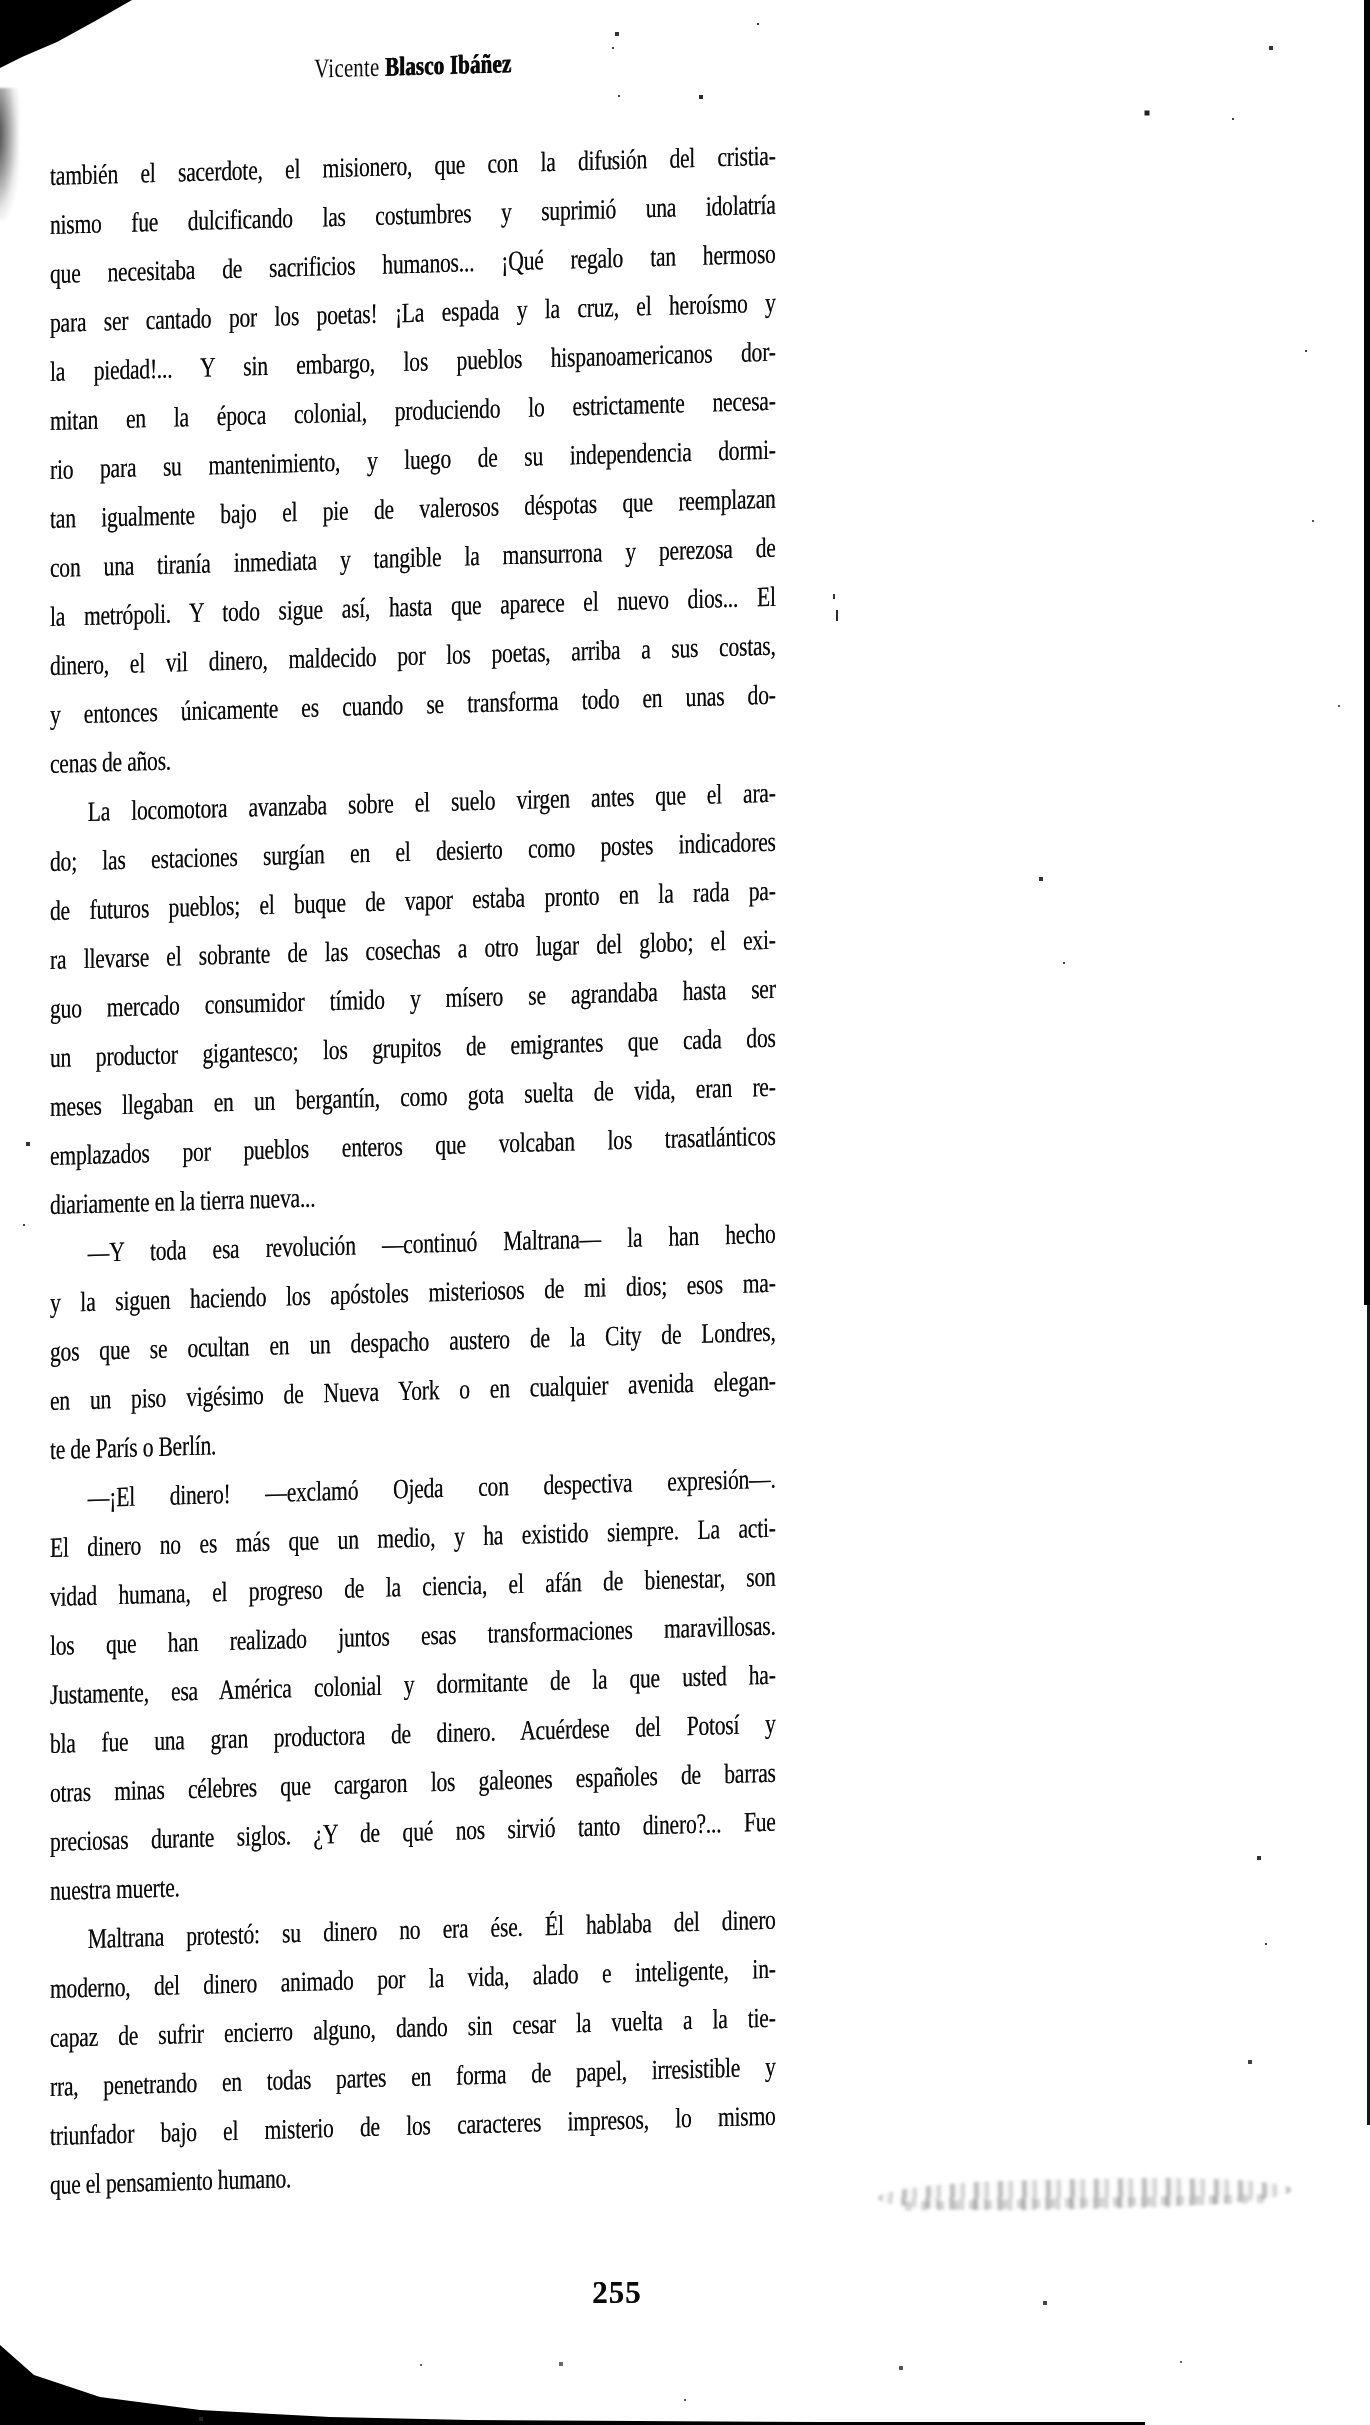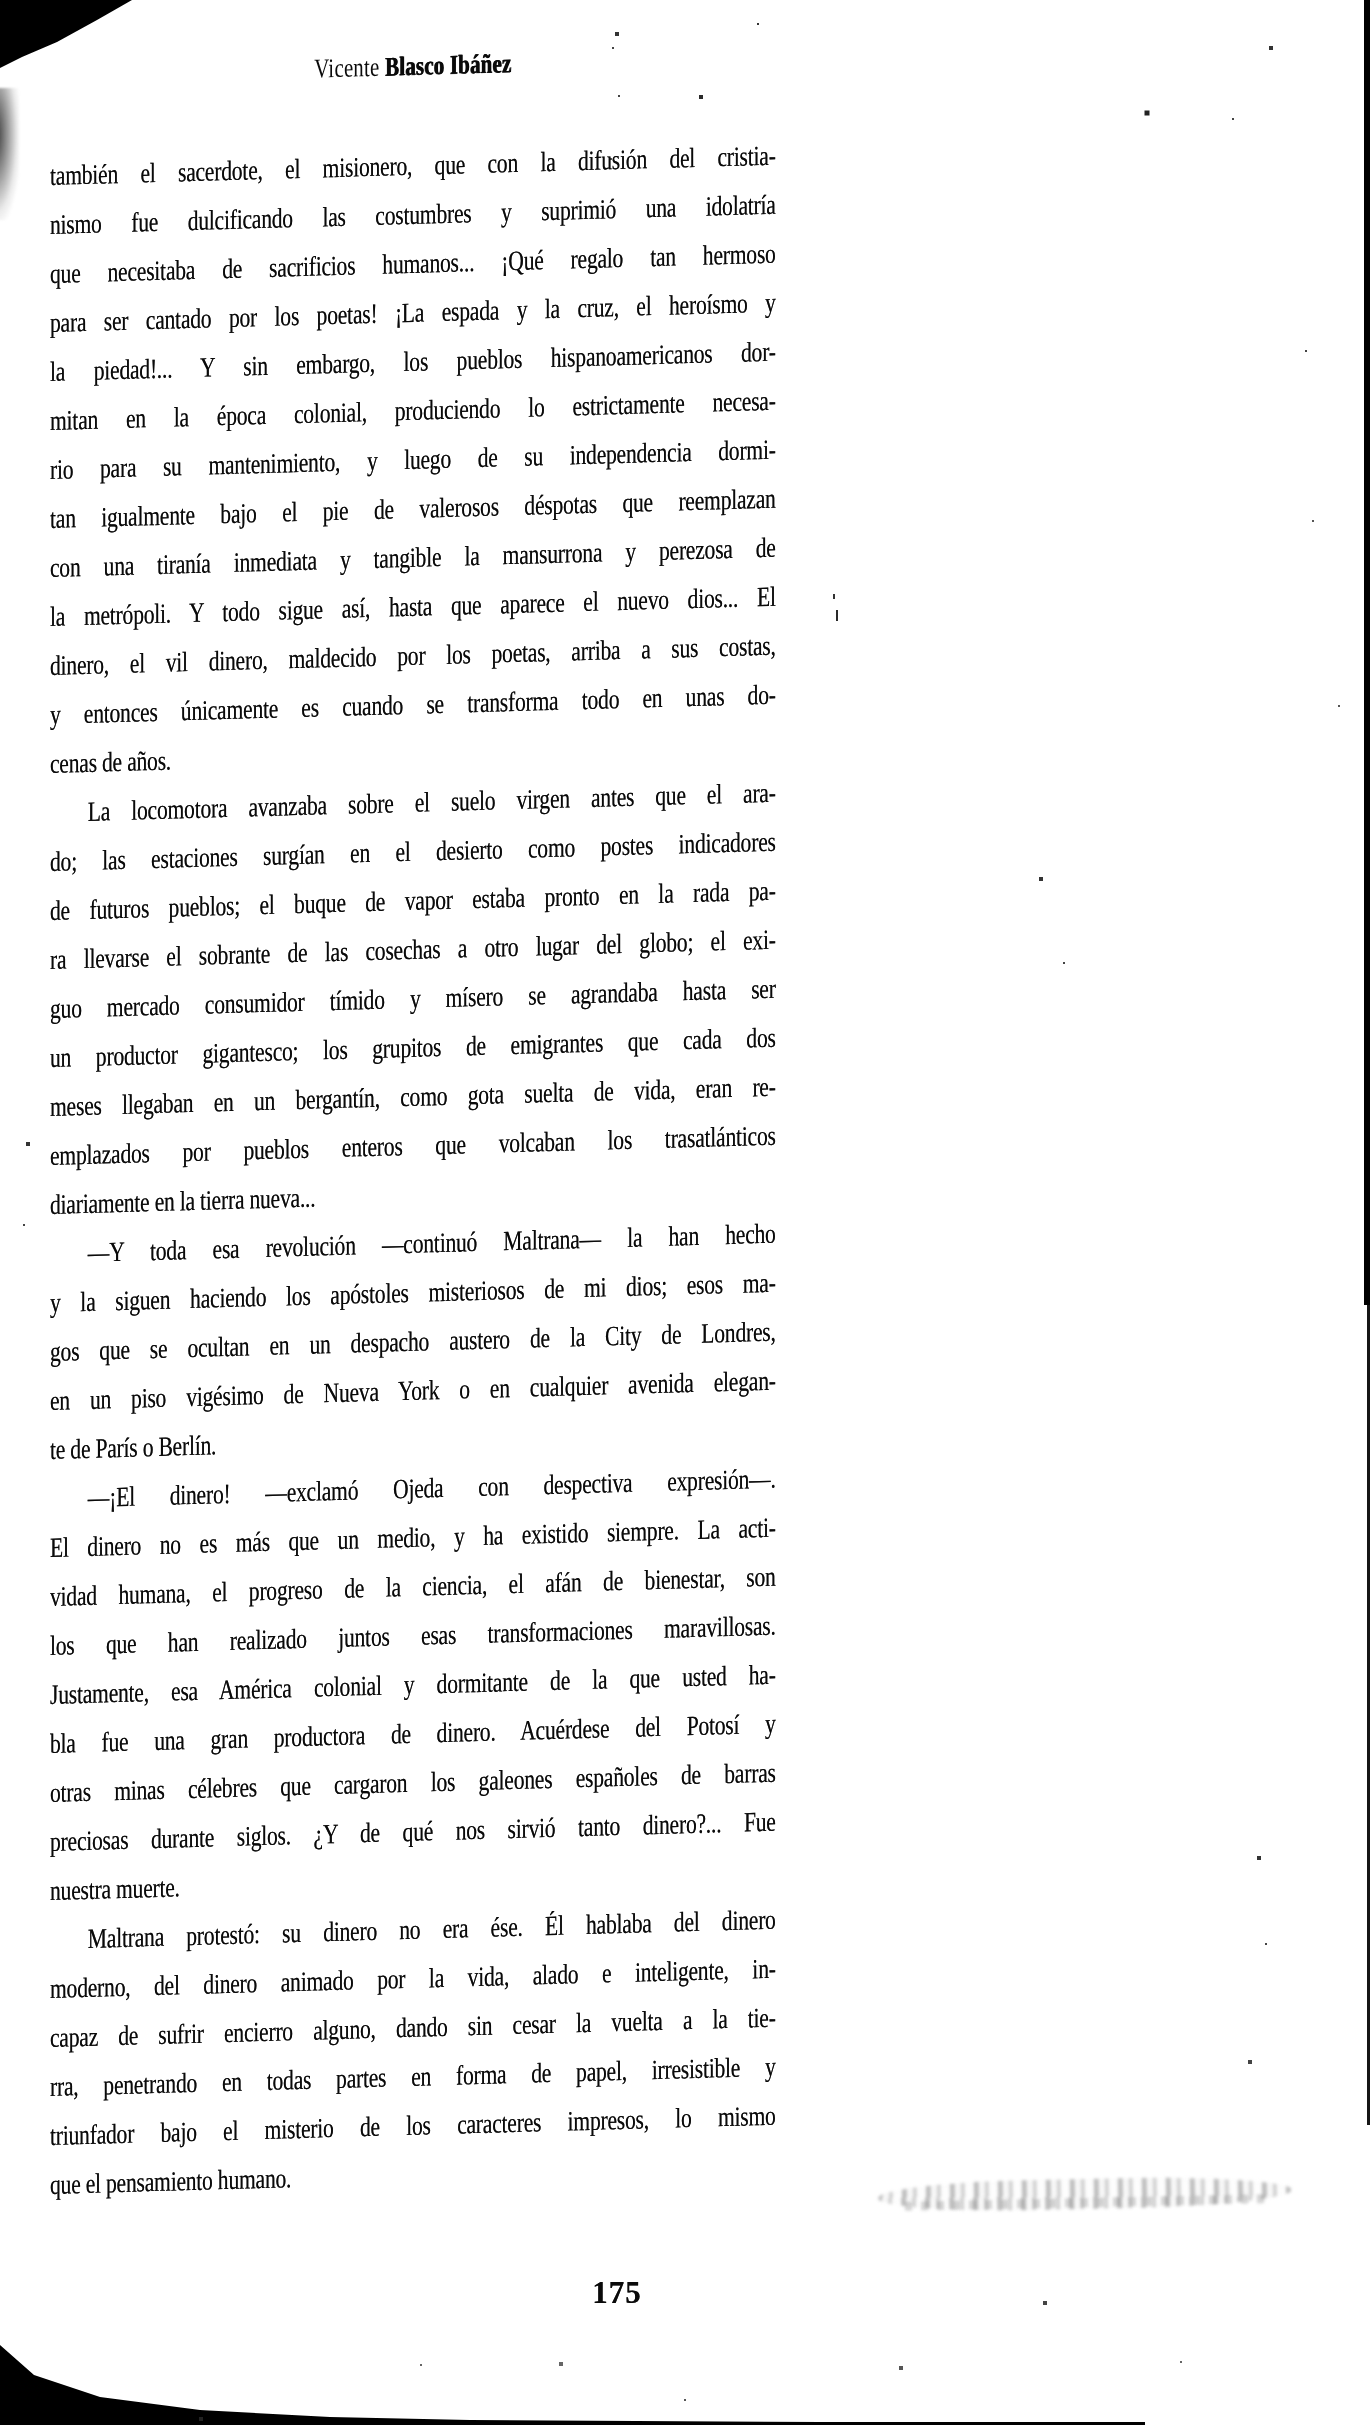--- a/index.html
+++ b/index.html
@@ -150,13 +150,13 @@
         <div class="bl indent">Maltrana protestó: su dinero no era ése. Él hablaba del dinero</div>
         <div class="bl">moderno, del dinero animado por la vida, alado e inteligente, in-</div>
         <div class="bl">capaz de sufrir encierro alguno, dando sin cesar la vuelta a la tie-</div>
         <div class="bl">rra, penetrando en todas partes en forma de papel, irresistible y</div>
         <div class="bl">triunfador bajo el misterio de los caracteres impresos, lo mismo</div>
         <div class="bl last">que el pensamiento humano.</div>
       </div>
     </div>
 </div>
 
-<div class="pagenum">175</div>
+<div class="pagenum">255</div>
 
 </body></html>

